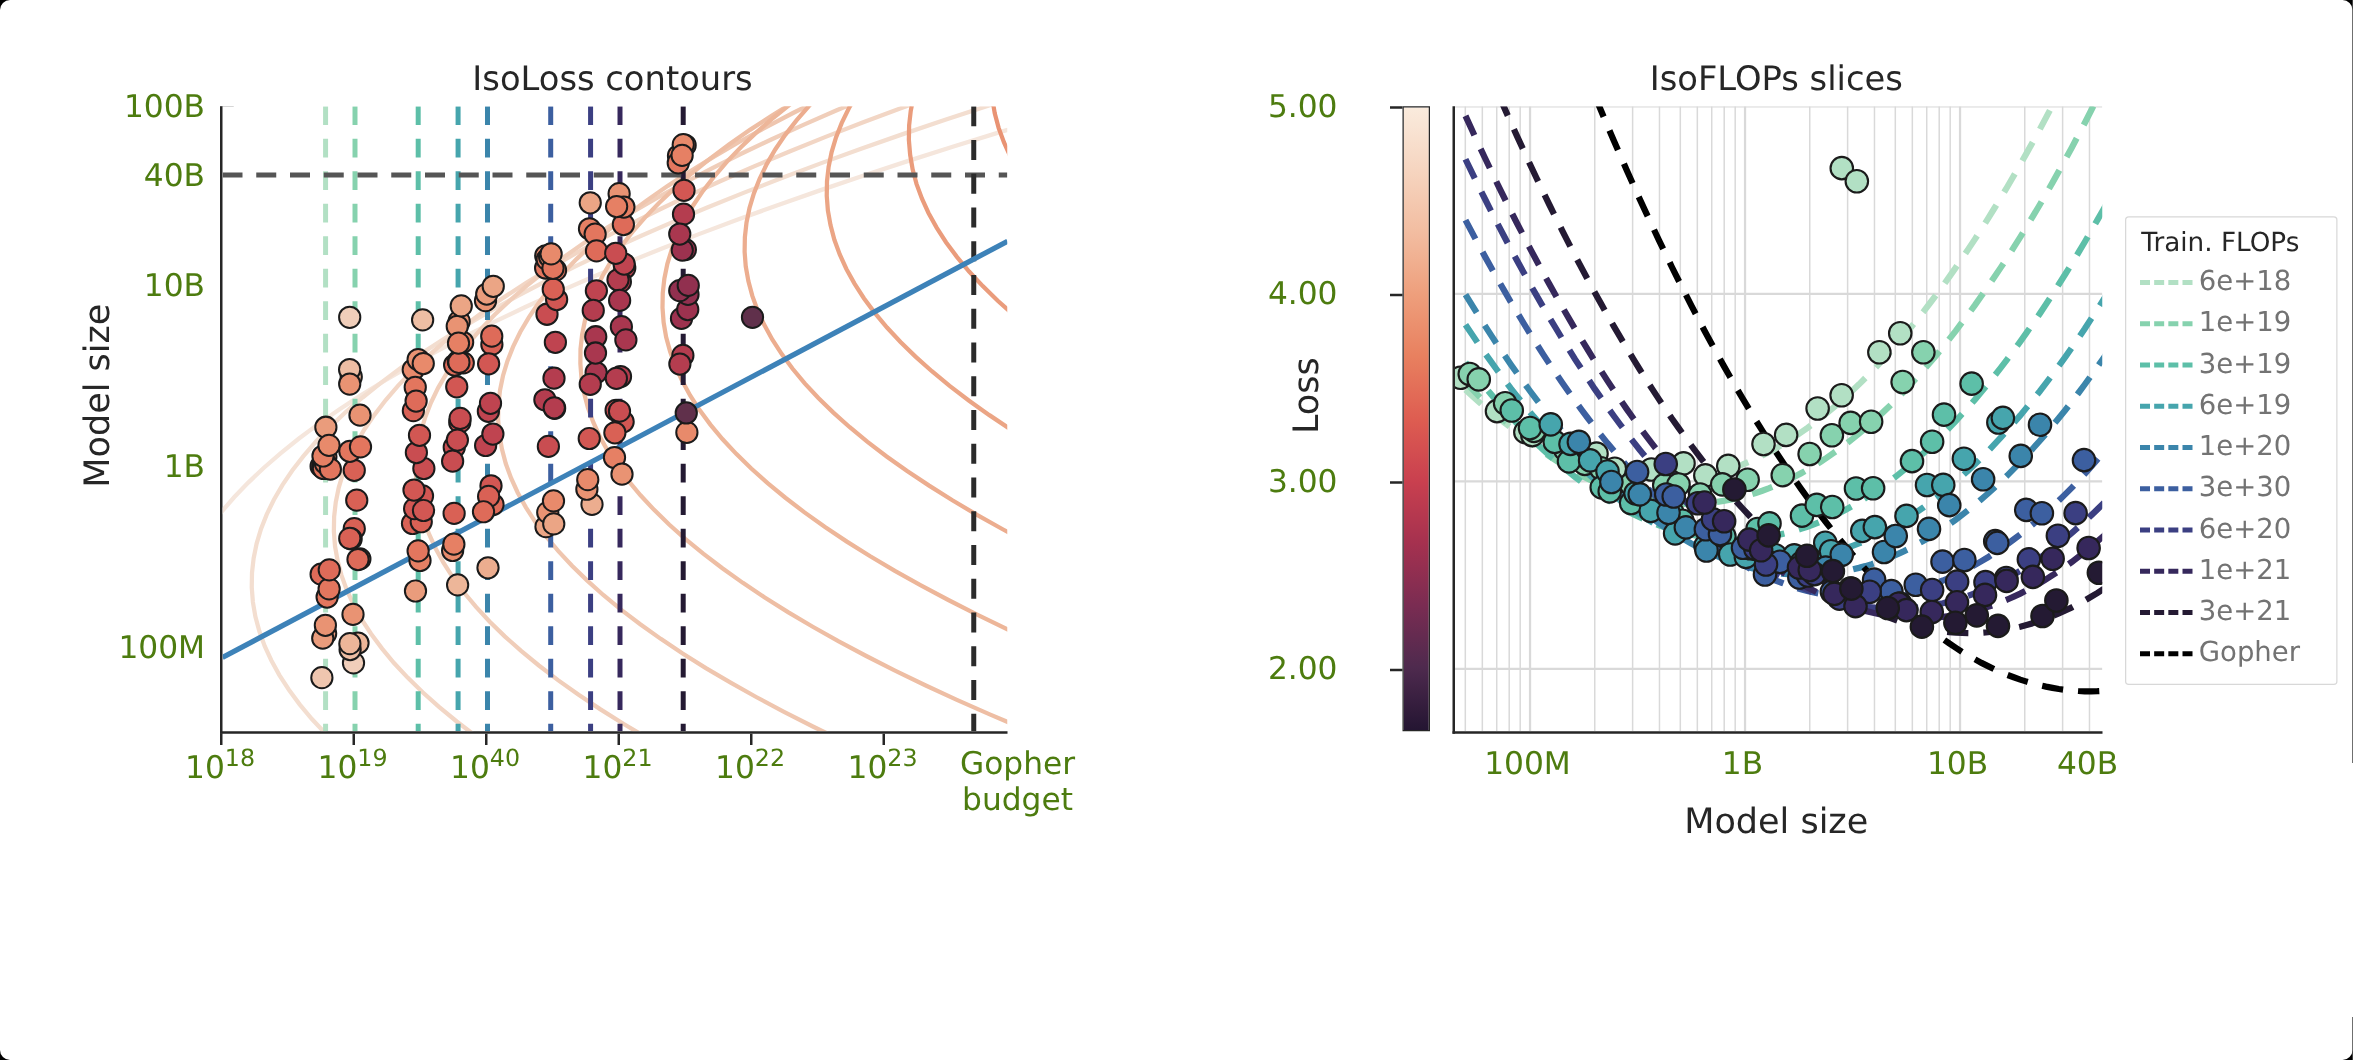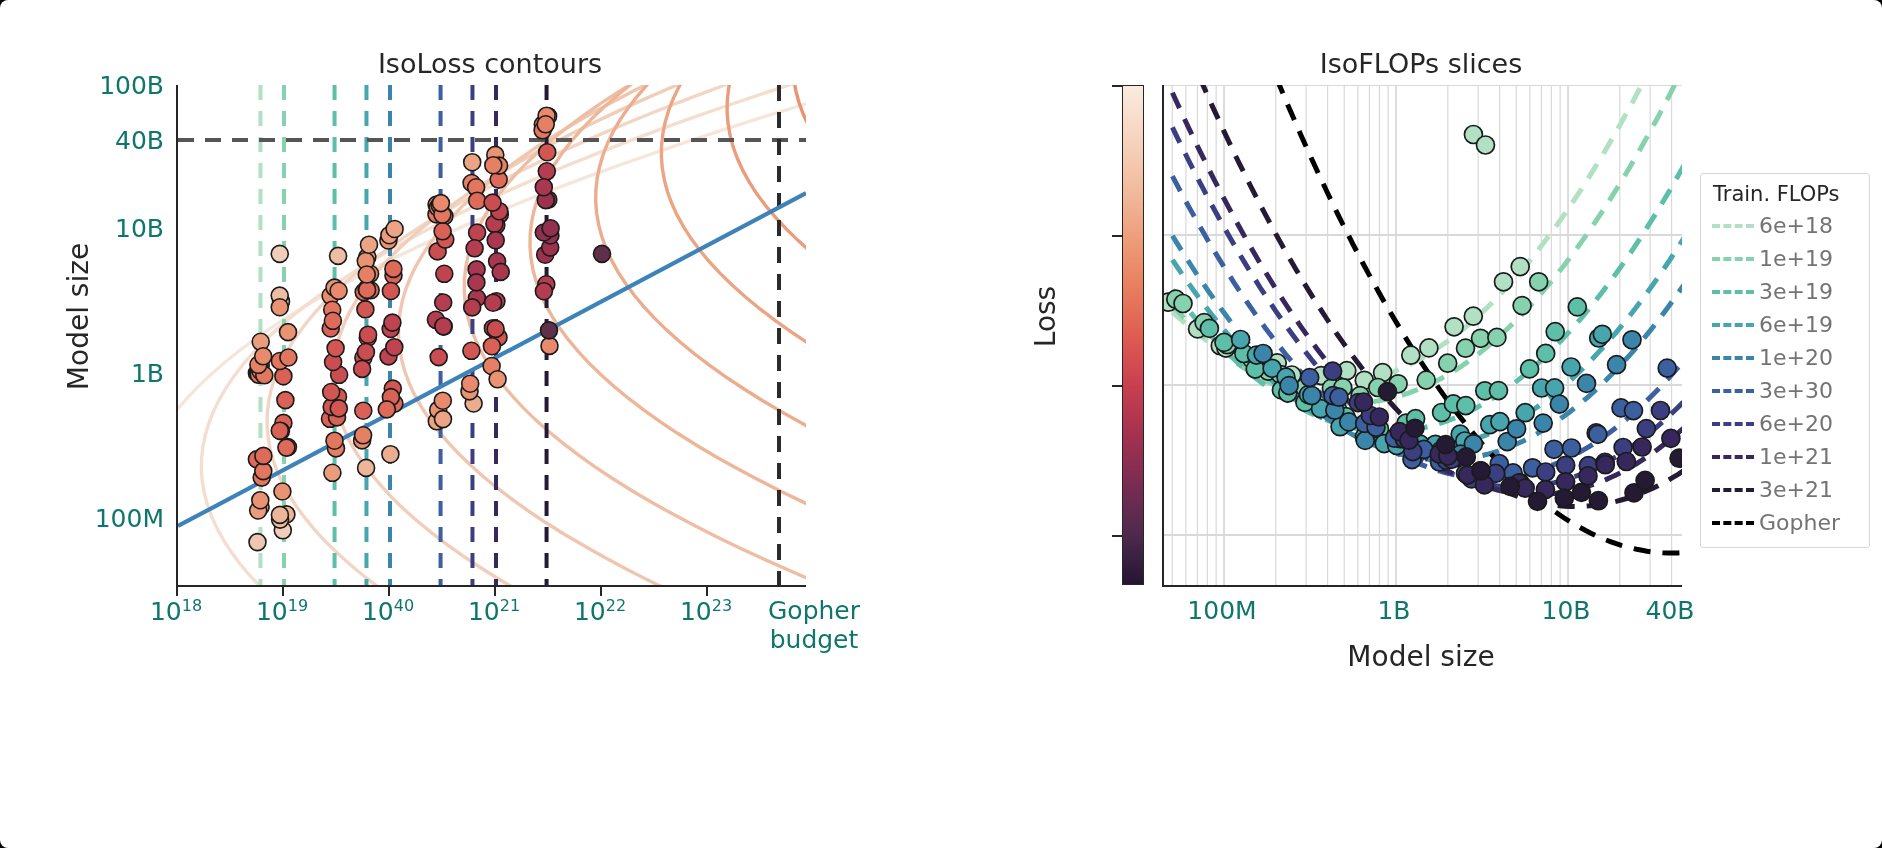--- a/index.html
+++ b/index.html
@@ -10,22 +10,22 @@
     border-radius:8px;
     overflow:hidden;
     font-family:"DejaVu Sans", sans-serif;
     color:#262626;
   }
   .panel{position:absolute;}
 
   
   .title{font-size:27px;text-align:center;color:#262626;}
   .axlabel{font-size:28px;color:#262626;}
-  .tick{font-size:25px;color:#0f766e;white-space:nowrap;}
-  .tick sup{font-size:16px;}
+  .tick{font-size:25px;color:#4d7c0f;white-space:nowrap;}
+  .tick sup{font-size:19px;}
 
   
   #left-plot{
     position:absolute;left:176px;top:85px;width:628px;height:500px;
     overflow:hidden;background:#fff;
     border-left:2.4px solid #262626;
     border-bottom:2.4px solid #262626;
     box-sizing:content-box;
   }
   #left-title{position:absolute;left:176px;top:48px;width:628px;}
@@ -367,20 +367,26 @@
     </svg>
   </div>
 
 
   <div class="title panel" id="right-title">IsoFLOPs slices</div>
 
   <div class="axlabel panel" id="right-ylabel">Loss</div>
 
   <div class="axlabel panel" id="right-xlabel">Model size</div>
 
+  <div class="rp-ytickwrap">
+    <div class="tick rp-ytick" style="top:0px">5.00</div>
+    <div class="tick rp-ytick" style="top:150px">4.00</div>
+    <div class="tick rp-ytick" style="top:300px">3.00</div>
+    <div class="tick rp-ytick" style="top:450px">2.00</div>
+  </div>
   <div class="cb-tickmark" style="top:85px"></div>
   <div class="cb-tickmark" style="top:235px"></div>
   <div class="cb-tickmark" style="top:385px"></div>
   <div class="cb-tickmark" style="top:535px"></div>
 
   <div id="colorbar"></div>
 
   <div class="rp-xtickwrap">
     <span class="tick rp-xtick" style="left:60px">100M</span>
     <span class="tick rp-xtick" style="left:232px">1B</span>

